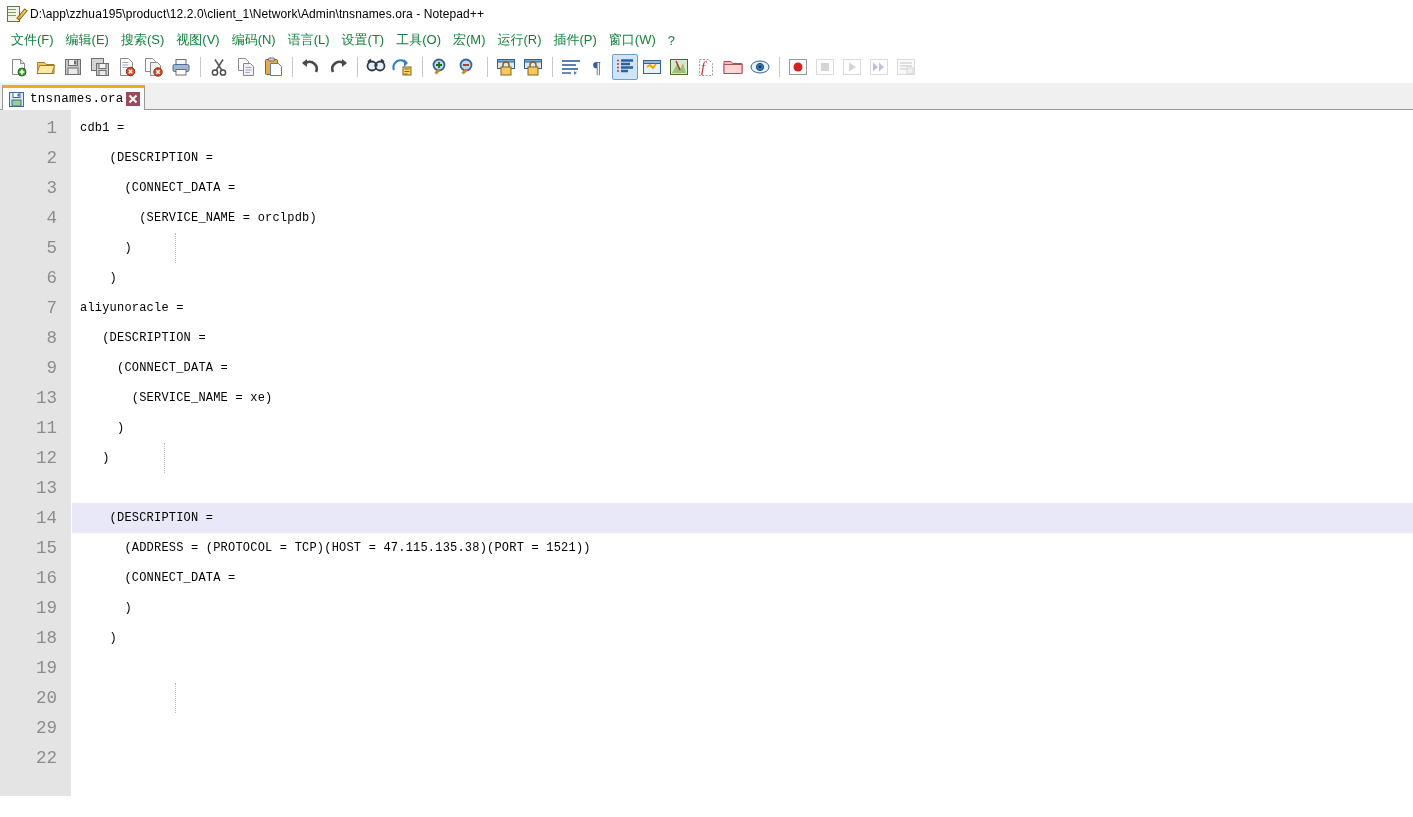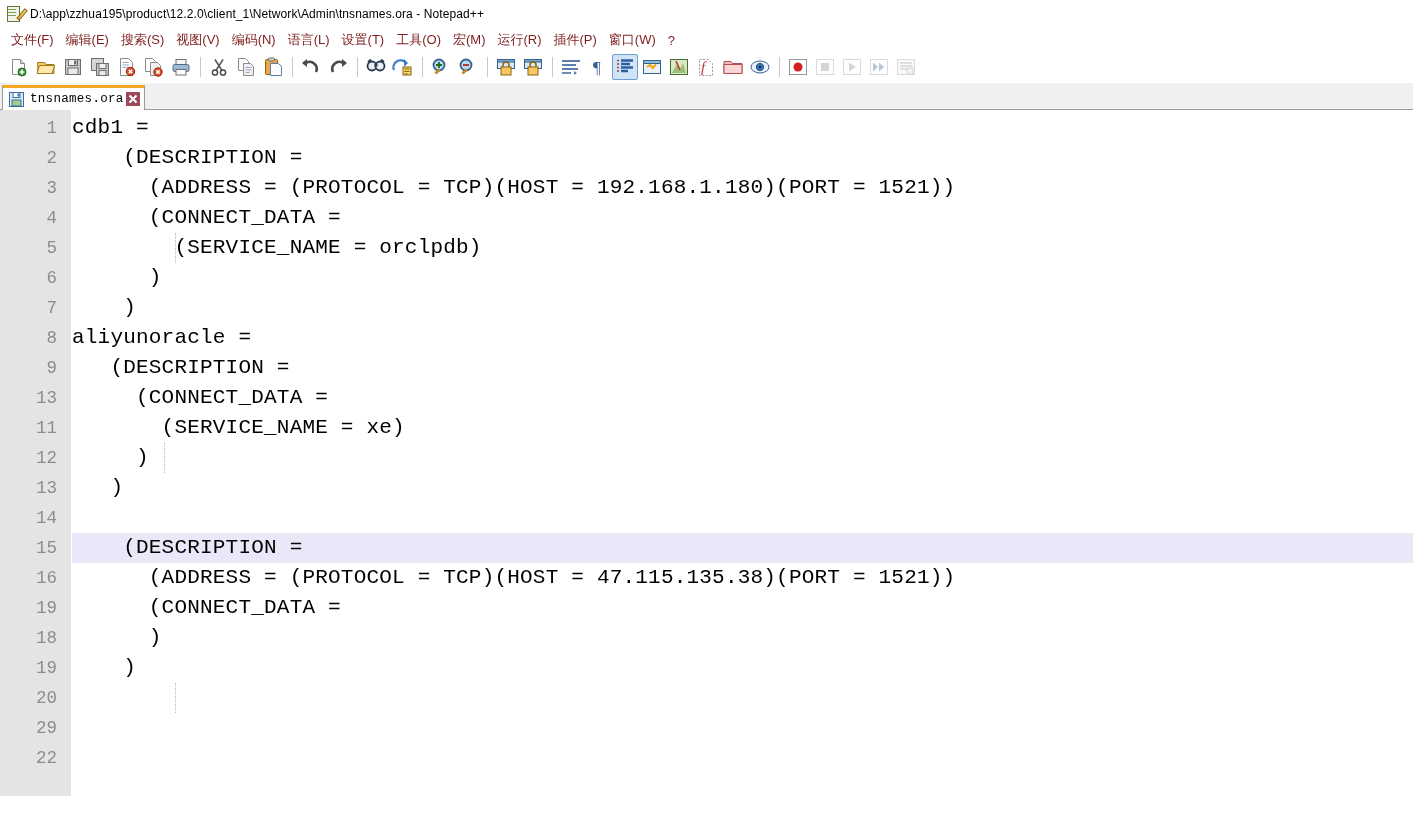--- a/index.html
+++ b/index.html
@@ -54,21 +54,21 @@
   
   #menubar {
     height: 22px;
     background: #ffffff;
     display: flex;
     align-items: center;
     padding-left: 5px;
   }
   .menu-item {
     font-size: 13px;
-    color: #7f1d1d;
+    color: #15803d;
     padding: 2px 6px;
     white-space: nowrap;
     cursor: default;
   }
 
   
   #toolbar {
     height: 33px;
     background: #ffffff;
     display: flex;
@@ -164,24 +164,24 @@
   #code-wrap {
     flex: 1 1 auto;
     position: relative;
     padding-top: 3px;
     overflow: hidden;
   }
   .cline {
     height: 30px;
     line-height: 30px;
     font-family: "Liberation Mono", "DejaVu Sans Mono", monospace;
-    font-size: 21px;
+    font-size: 12px;
     color: #000000;
     white-space: pre;
-    padding-left: 0;
+    padding-left: 8px;
     letter-spacing: .2px;
   }
   .cline.current { background: #e8e8f8; }
 
   
   .indent-guide {
     position: absolute;
     width: 1px;
     border-left: 1px dotted #b9b9b9;
     pointer-events: none;
@@ -525,21 +525,20 @@
     <div class="gline">22</div>
   </div>
 
   <div id="code-wrap">
     <div class="indent-guide" style="left:103px; top:123px; height:30px;"></div>
     <div class="indent-guide" style="left:92px; top:333px; height:30px;"></div>
     <div class="indent-guide" style="left:103px; top:573px; height:30px;"></div>
 
     <div class="cline">cdb1 =</div>
     <div class="cline">    (DESCRIPTION =</div>
-    <div class="cline">      (ADDRESS = (PROTOCOL = TCP)(HOST = 192.168.1.180)(PORT = 1521))</div>
     <div class="cline">      (CONNECT_DATA =</div>
     <div class="cline">        (SERVICE_NAME = orclpdb)</div>
     <div class="cline">      )</div>
     <div class="cline">    )</div>
     <div class="cline">aliyunoracle =</div>
     <div class="cline">   (DESCRIPTION =</div>
     <div class="cline">     (CONNECT_DATA =</div>
     <div class="cline">       (SERVICE_NAME = xe)</div>
     <div class="cline">     )</div>
     <div class="cline">   )</div>

